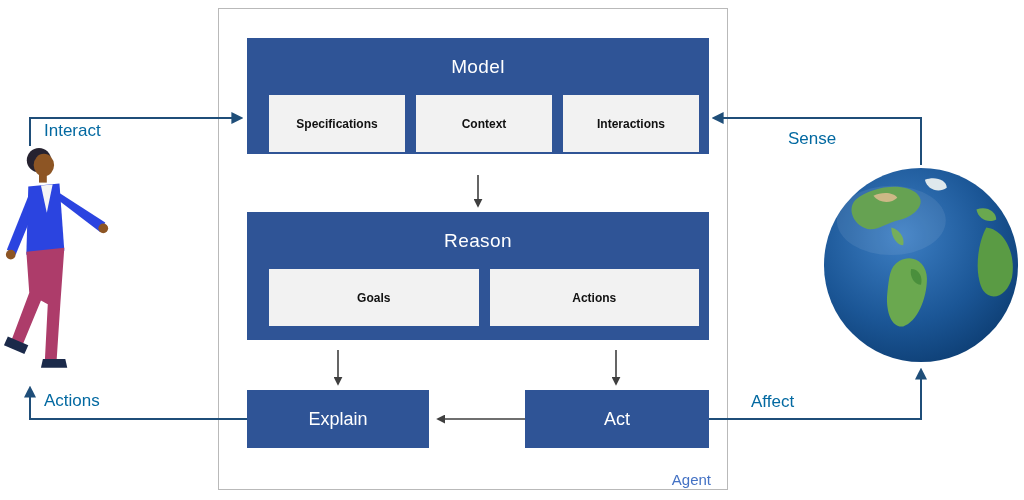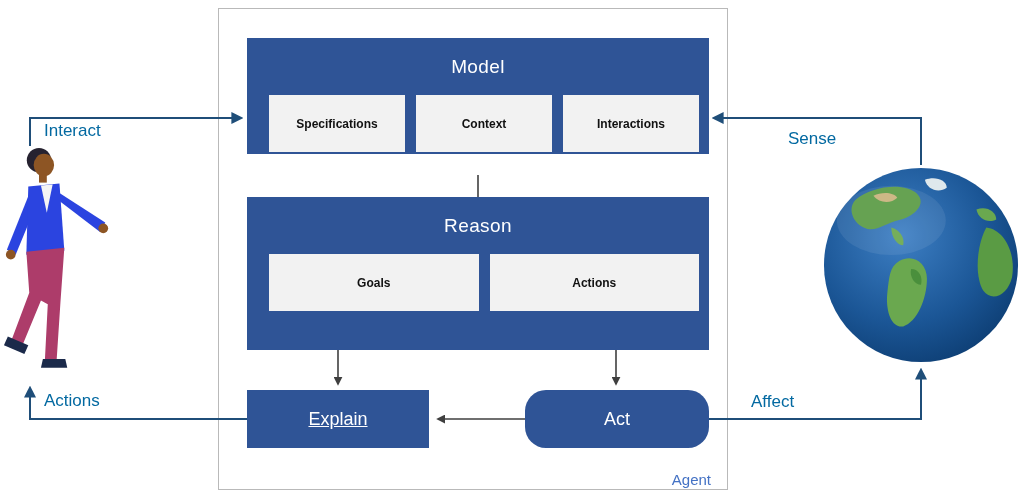--- a/index.html
+++ b/index.html
@@ -11,31 +11,31 @@
                background:#ffffff; border:1px solid #b9b9b9; }
   .agent-label { position:absolute; right:16px; bottom:1px; font-size:15px;
                  color:var(--agent_label,#4472C4); }
 
   .overlay { position:absolute; left:0; top:0; width:1024px; height:500px; }
   .outer { stroke:var(--outer_arrow,#1F4E79); stroke-width:2; fill:none; }
   .inner { stroke:var(--inner_arrow,#3F3F3F); stroke-width:1.6; fill:none; }
 
   .group { position:absolute; left:247px; width:462px; background:var(--box_blue,#2F5496); color:#fff; }
   .model  { top:38px;  height:116px; }
-  .reason { top:197px; height:153px; }
+  .reason { top:212px; height:128px; }
   .group-title { text-align:center; font-size:19px; padding-top:18px; letter-spacing:.4px; }
   .row { display:flex; gap:11px; padding:17px 10px 0 22px; }
   .subbox { flex:1; height:57px; background:var(--subbox_bg,#F2F2F2); color:#111;
             font-weight:bold; font-size:12px; display:flex; align-items:center;
             justify-content:center; text-align:center; }
 
   .bluebox { position:absolute; top:390px; height:58px; background:var(--box_blue,#2F5496);
              color:#fff; font-size:18px; display:flex; align-items:center; justify-content:center; }
-  .explain { left:247px; width:182px;text-decoration:underline; }
-  .act     { left:525px; width:184px;border-radius:21px; }
+  .explain { left:247px; width:182px; }
+  .act     { left:525px; width:184px; }
 
   .edge-label { position:absolute; font-size:17px; color:#0369a1; }
   .lbl-interact { left:44px;  top:121px; }
   .lbl-review   { left:44px;  top:391px; }
   .lbl-sense    { left:740px; top:129px;margin-left:48px; }
   .lbl-affect   { left:734px; top:392px;margin-left:17px; }
 
   .person { position:absolute; left:2px;  top:146px; width:112px; height:230px; }
   .globe  { position:absolute; left:822px; top:166px; width:198px; height:198px; }
 </style>

